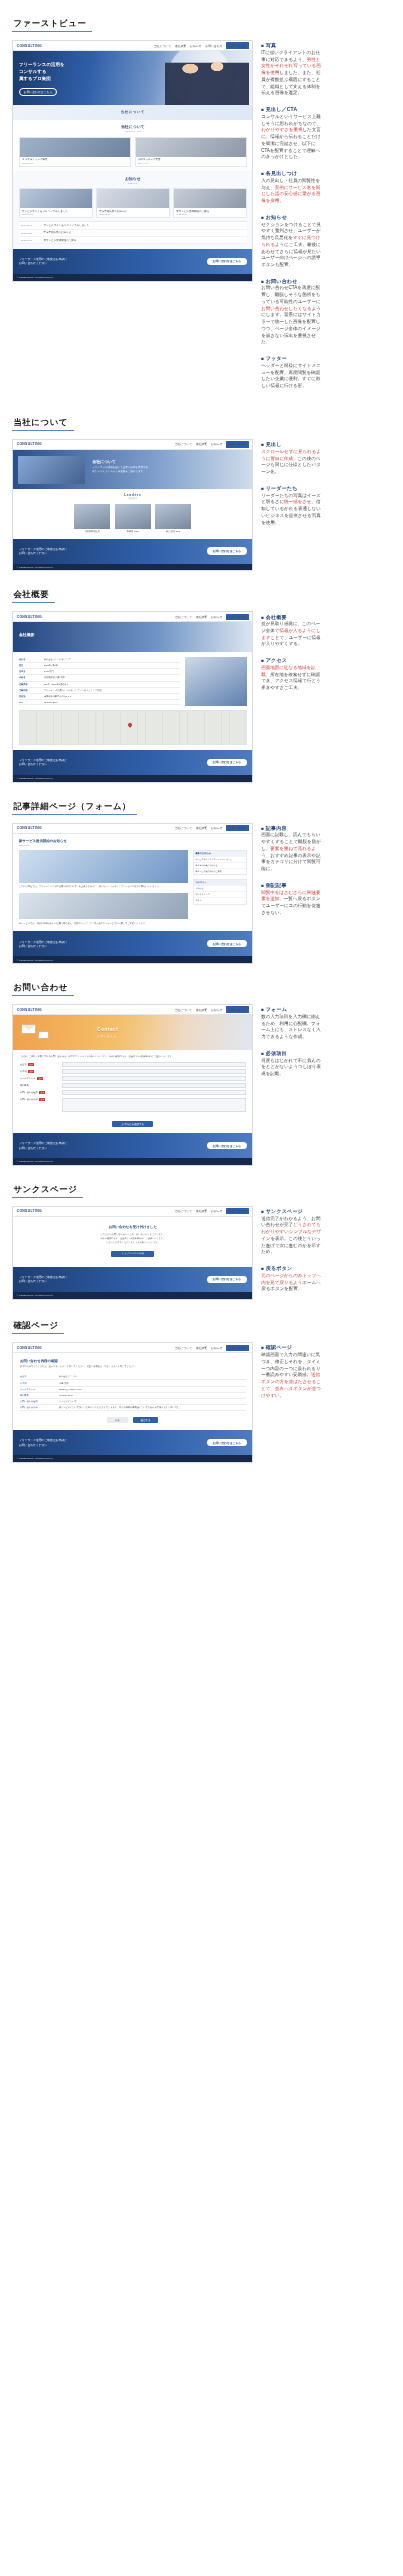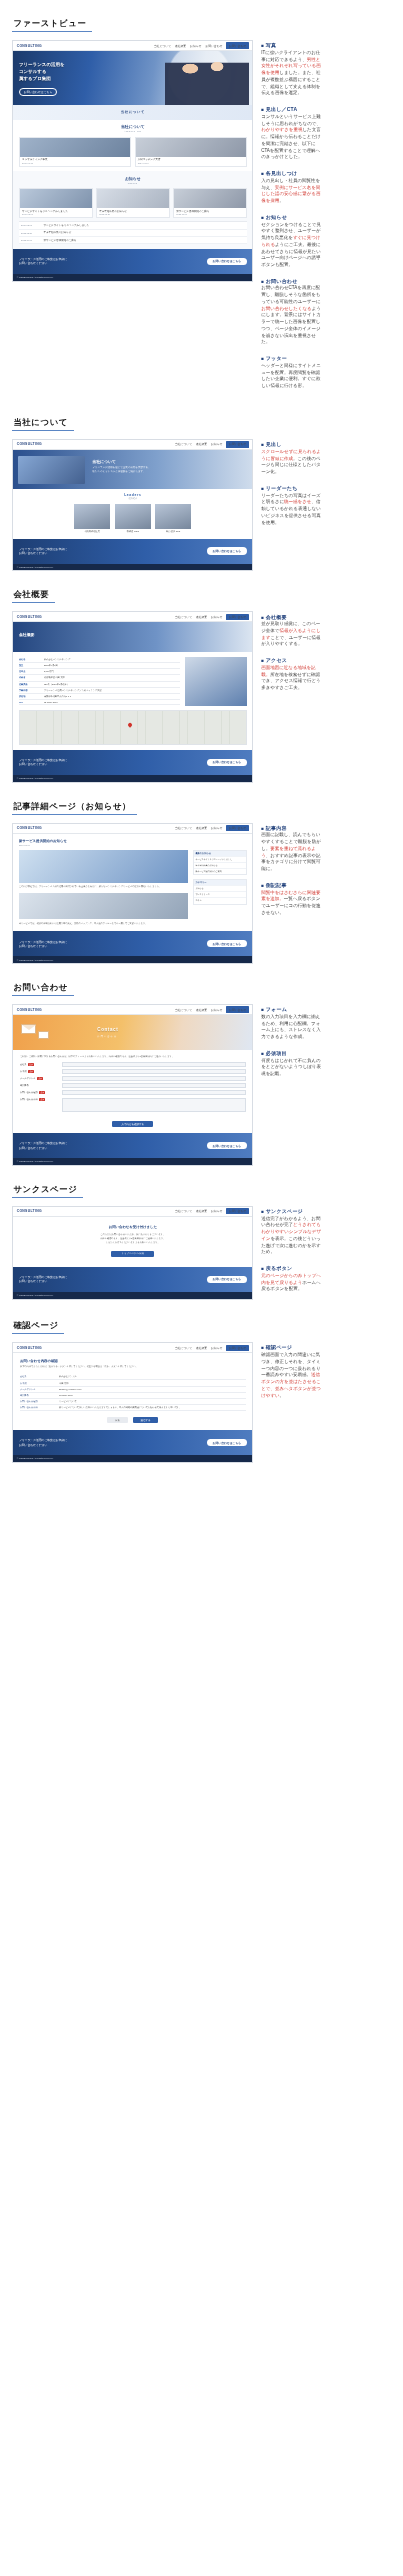--- a/index.html
+++ b/index.html
@@ -466,21 +466,21 @@
         </div>
         <div class="note">
           <div class="note-h">アクセス</div>
           <div class="note-b"><span class="hl">画面地図に近なる地域を記載。</span>所在地を検索せずに確認でき、アクセス情報で行どう多きやすさご工夫。</div>
         </div>
       </div>
     </div>
   </div>
 
   <div class="section">
-    <div class="sec-title">記事詳細ページ（お知らせ）</div>
+    <div class="sec-title">記事詳細ページ（フォーム）</div>
     <div class="row">
       <div class="mock">
         <div class="wb-header">
           <span class="wb-logo">CONSULTING</span>
           <span class="wb-nav">
             <span>当社について</span>
             <span>会社概要</span>
             <span>お知らせ</span>
             <span class="wb-cta">お問い合わせ</span>
           </span>

